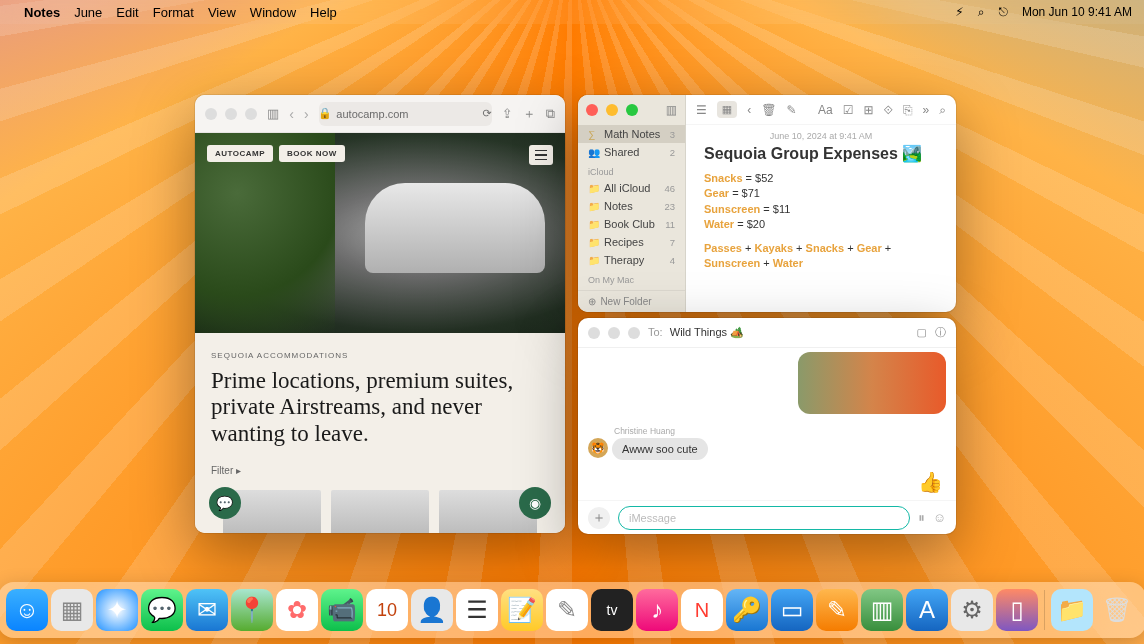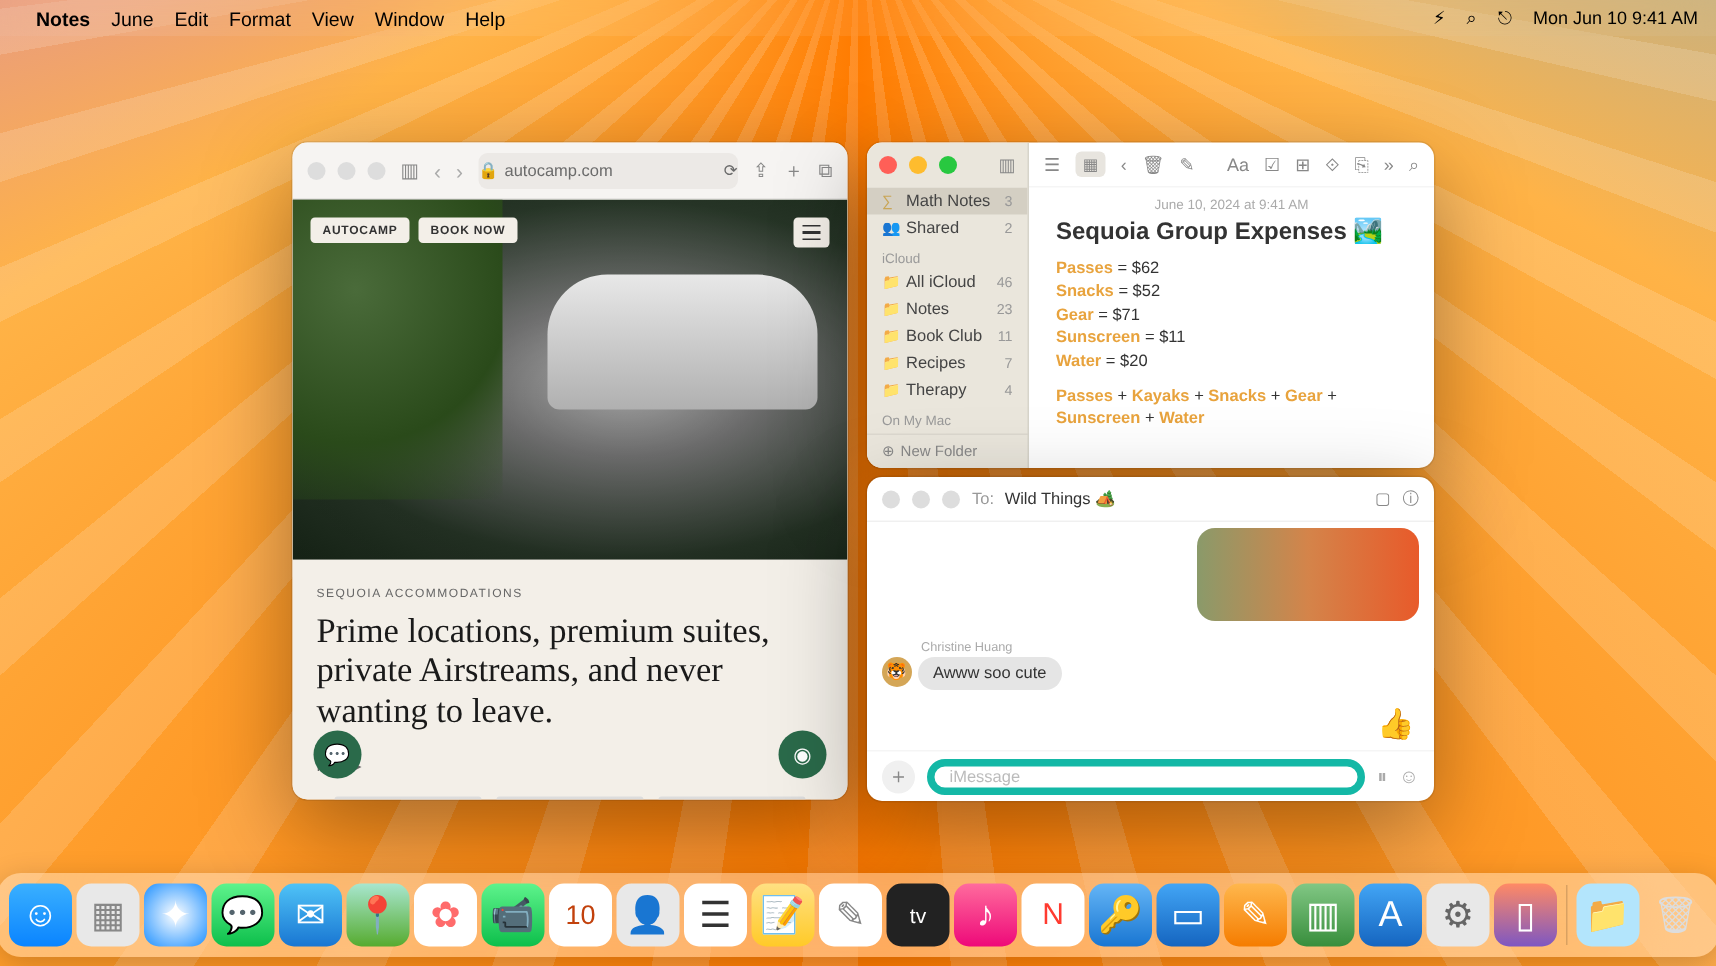--- a/index.html
+++ b/index.html
@@ -19,21 +19,21 @@
 .tl-max{background:#28c840}
 .tl-dim{background:#ddd}
 
 
 .safari{left:195px;top:95px;width:370px;height:438px}
 .safari-toolbar{height:38px;background:#f6f4f2;display:flex;align-items:center;padding:0 10px;gap:10px;border-bottom:1px solid rgba(0,0,0,.06)}
 .safari-toolbar .nav-btn{color:#aaa;font-size:14px}
 .safari-toolbar .url{flex:1;height:24px;background:#ece9e6;border-radius:6px;display:flex;align-items:center;justify-content:center;font-size:11px;color:#6b6b6b;gap:4px}
 .safari-toolbar .tb-ic{color:#888;font-size:13px}
 .safari-content{height:calc(100% - 38px);overflow:hidden;background:#f3efe8}
-.hero{height:240px;background:linear-gradient(rgba(0,0,0,.1),rgba(0,0,0,.2)),radial-gradient(ellipse at 60% 50%,#c8c8c8 0%,#808080 30%,#2a3a2a 70%,#1a2a1a 100%);position:relative}
+.hero{height:200px;background:linear-gradient(rgba(0,0,0,.1),rgba(0,0,0,.2)),radial-gradient(ellipse at 60% 50%,#c8c8c8 0%,#808080 30%,#2a3a2a 70%,#1a2a1a 100%);position:relative}
 .hero .airstream{position:absolute;right:20px;top:50px;width:180px;height:90px;background:linear-gradient(#e8e8e8,#b0b0b0);border-radius:40px 40px 8px 8px}
 .hero .foliage{position:absolute;left:0;top:0;width:140px;height:200px;background:radial-gradient(circle at 30% 30%,#4a6b3a,#2a4a1a 60%,transparent)}
 .hero .badges{position:absolute;top:12px;left:12px;display:flex;gap:6px}
 .hero .badge{background:#f3efe8;color:#333;font-size:8px;font-weight:700;padding:4px 8px;border-radius:3px;letter-spacing:.5px}
 .hero .hamburger{position:absolute;top:12px;right:12px;width:24px;height:20px;background:#f3efe8;border-radius:3px;display:flex;flex-direction:column;justify-content:center;align-items:center;gap:3px}
 .hero .hamburger span{width:12px;height:1.5px;background:#333}
 .accom{padding:18px 16px 0}
 .accom-label{font-size:8px;letter-spacing:1px;color:#666;margin-bottom:8px}
 .accom-title{font-family:Georgia,serif;font-size:23px;line-height:1.15;color:#1a1a1a;font-weight:400}
 .accom-filter{font-size:10px;color:#666;margin-top:18px}
@@ -72,21 +72,21 @@
 .msg-header .to-field .to-label{color:#999;margin-right:4px}
 .msg-body{flex:1;padding:8px 10px;position:relative;overflow:hidden}
 .msg-photo{position:absolute;right:10px;top:4px;width:148px;height:62px;border-radius:12px;background:linear-gradient(90deg,#8a9a6a,#d4844a,#e85a2a,#f0f0f0,#2a5aaa);background-size:200% 100%}
 .msg-sender{font-size:8.5px;color:#aaa;margin-bottom:2px}
 .msg-bubble-in{display:inline-block;background:#e5e5e5;border-radius:12px;padding:5px 10px;font-size:11px;color:#333;margin-bottom:6px}
 .msg-row{clear:both;margin-bottom:4px}
 .msg-avatar{width:20px;height:20px;border-radius:50%;background:#d4a657;display:inline-block;vertical-align:top;margin-right:4px;font-size:11px;text-align:center;line-height:20px}
 .msg-sticker{width:28px;height:28px;float:right;font-size:20px;margin-bottom:2px;clear:both}
 .msg-compose{height:34px;display:flex;align-items:center;padding:0 10px;gap:8px;border-top:1px solid rgba(0,0,0,.04)}
 .msg-compose .plus{width:22px;height:22px;border-radius:50%;background:#f0f0f0;color:#888;display:flex;align-items:center;justify-content:center;font-size:14px}
-.msg-compose .input{flex:1;height:24px;border:5px solid #14b8a6;border-radius:12px;padding:0 10px;font-size:11px;color:#bbb;display:flex;align-items:center}
+.msg-compose .input{flex:1;height:24px;border:1px solid #14b8a6;border-radius:12px;padding:0 10px;font-size:11px;color:#bbb;display:flex;align-items:center}
 .msg-compose .mic{color:#aaa;font-size:13px}
 
 
 .dock{position:absolute;bottom:6px;left:50%;transform:translateX(-50%);height:56px;background:rgba(255,255,255,.35);backdrop-filter:blur(30px);border-radius:16px;display:flex;align-items:center;padding:0 8px;gap:3px;box-shadow:0 5px 20px rgba(0,0,0,.2)}
 .dock-item{width:42px;height:42px;border-radius:10px;display:flex;align-items:center;justify-content:center;font-size:24px;color:#fff;position:relative}
 .dock-sep{width:1px;height:40px;background:rgba(0,0,0,.15);margin:0 3px}
 </style>
 </head>
 <body>
 
@@ -221,21 +221,20 @@
       <span>⊞</span>
       <span>⟐</span>
       <span>⎘</span>
       <span>»</span>
       <span>⌕</span>
     </div>
     <div class="note-body">
       <div class="note-date">June 10, 2024 at 9:41 AM</div>
       <div class="note-title">Sequoia Group Expenses 🏞️</div>
       <div id="note-lines">
-          <div class="note-line"><span class="orange">Passes</span> = $62</div>
           <div class="note-line"><span class="orange">Snacks</span> = $52</div>
           <div class="note-line"><span class="orange">Gear</span> = $71</div>
           <div class="note-line"><span class="orange">Sunscreen</span> = $11</div>
           <div class="note-line"><span class="orange">Water</span> = $20</div>
         </div>
       <div class="note-line" style="margin-top:8px" id="sum-line"><span class="orange">Passes</span> + <span class="orange">Kayaks</span> + <span class="orange">Snacks</span> + <span class="orange">Gear</span> + <span class="orange">Sunscreen</span> + <span class="orange">Water</span></div>
 
     </div>
   </div>
 </div>

